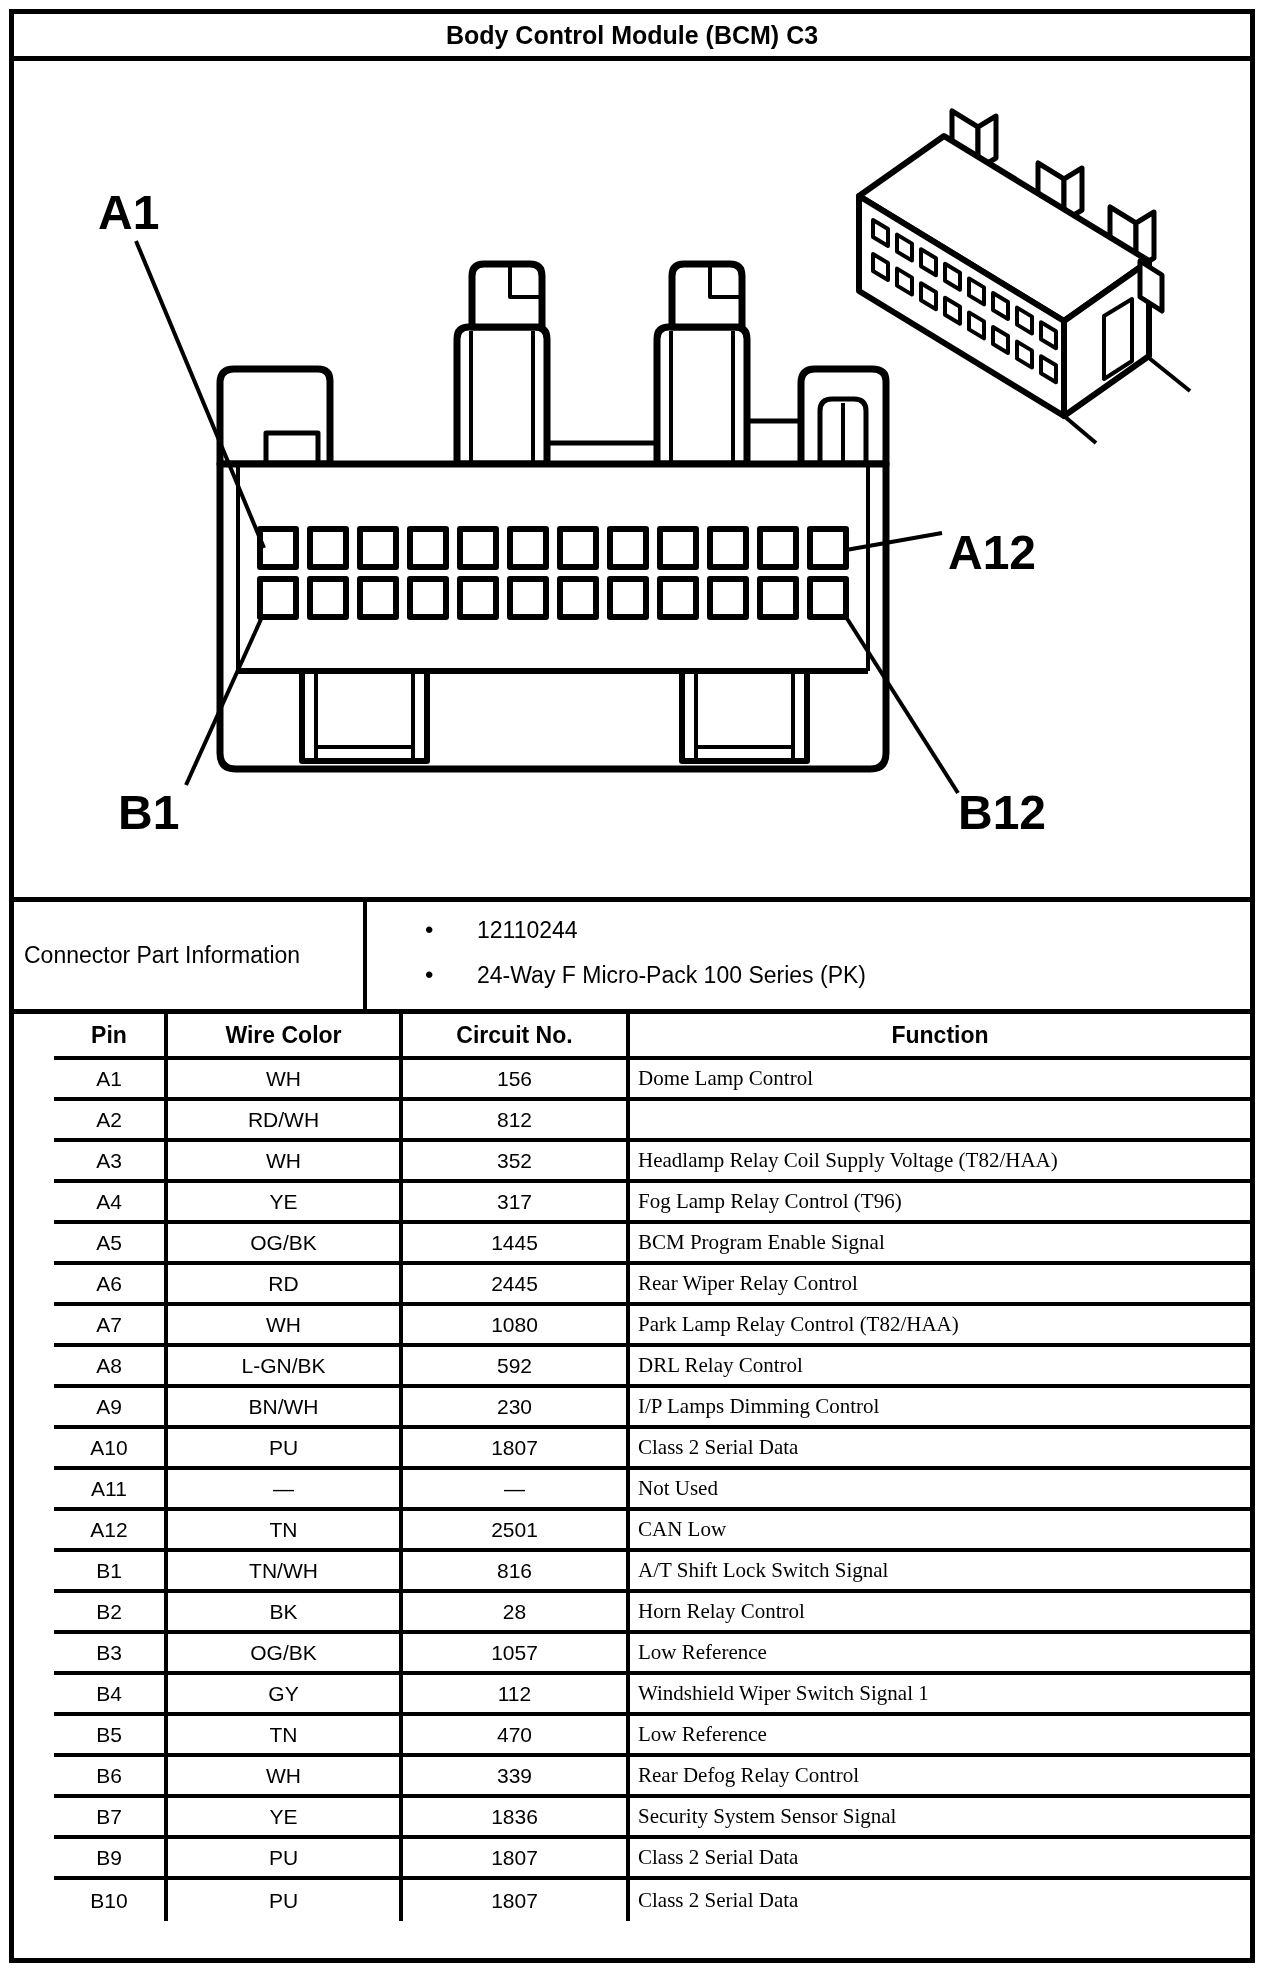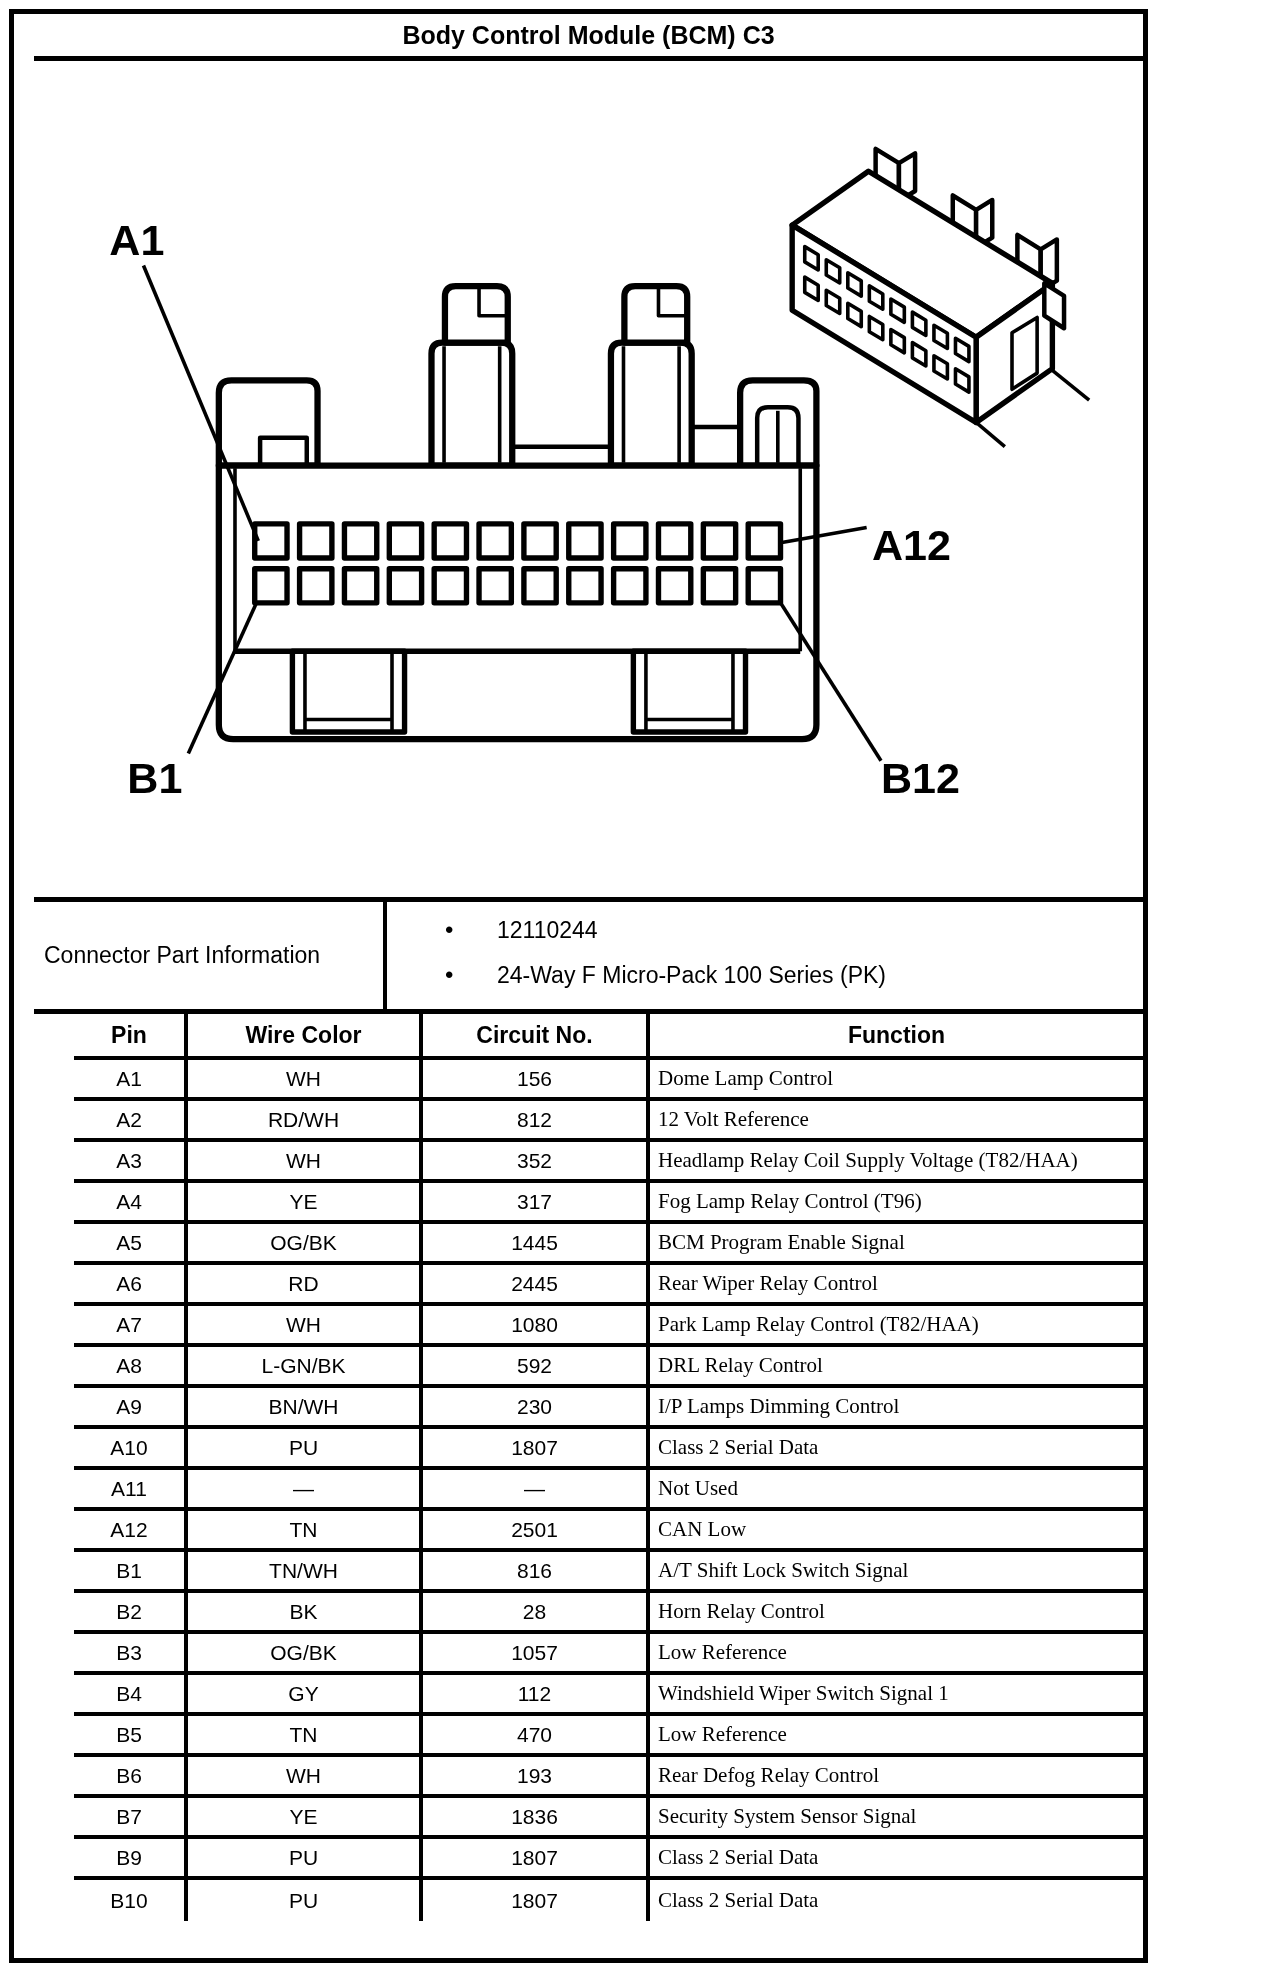--- a/index.html
+++ b/index.html
@@ -2,22 +2,22 @@
 <html><head>
 <meta charset="utf-8">
 <style>
   * { box-sizing: border-box; margin: 0; padding: 0; }
   html,body { background:#fff; }
   body {
     width:1264px; height:1972px; position:relative;
     font-family:"Liberation Sans", sans-serif; color:#000;
   }
   .doc {
-    position:absolute; left:9px; top:9px; width:1139px; height:1954px;
-    border:5px solid #000; background:#fff;padding-left:20px;
+    position:absolute; left:9px; top:9px; width:1246px; height:1954px;
+    border:5px solid #000; background:#fff;
   }
   .title-bar {
     height:47px; border-bottom:5px solid #000;
     display:flex; align-items:center; justify-content:center;
     font-weight:bold; font-size:25px;
   }
   .diagram { height:841px; border-bottom:5px solid #000; position:relative; }
   .diagram svg { display:block; width:100%; height:100%; }
 
   .part-info { height:112px; border-bottom:5px solid #000; display:flex; }
@@ -198,21 +198,20 @@
       <div class="trow">
         <div class="cell">A1</div>
         <div class="cell">WH</div>
         <div class="cell">156</div>
         <div class="cell">Dome Lamp Control</div>
       </div>
       <div class="trow">
         <div class="cell">A2</div>
         <div class="cell">RD/WH</div>
         <div class="cell">812</div>
-        <div class="cell">12 Volt Reference</div>
       </div>
       <div class="trow">
         <div class="cell">A3</div>
         <div class="cell">WH</div>
         <div class="cell">352</div>
         <div class="cell">Headlamp Relay Coil Supply Voltage (T82/HAA)</div>
       </div>
       <div class="trow">
         <div class="cell">A4</div>
         <div class="cell">YE</div>
@@ -293,21 +292,21 @@
       </div>
       <div class="trow">
         <div class="cell">B5</div>
         <div class="cell">TN</div>
         <div class="cell">470</div>
         <div class="cell">Low Reference</div>
       </div>
       <div class="trow">
         <div class="cell">B6</div>
         <div class="cell">WH</div>
-        <div class="cell">193</div>
+        <div class="cell">339</div>
         <div class="cell">Rear Defog Relay Control</div>
       </div>
       <div class="trow">
         <div class="cell">B7</div>
         <div class="cell">YE</div>
         <div class="cell">1836</div>
         <div class="cell">Security System Sensor Signal</div>
       </div>
       <div class="trow">
         <div class="cell">B9</div>

